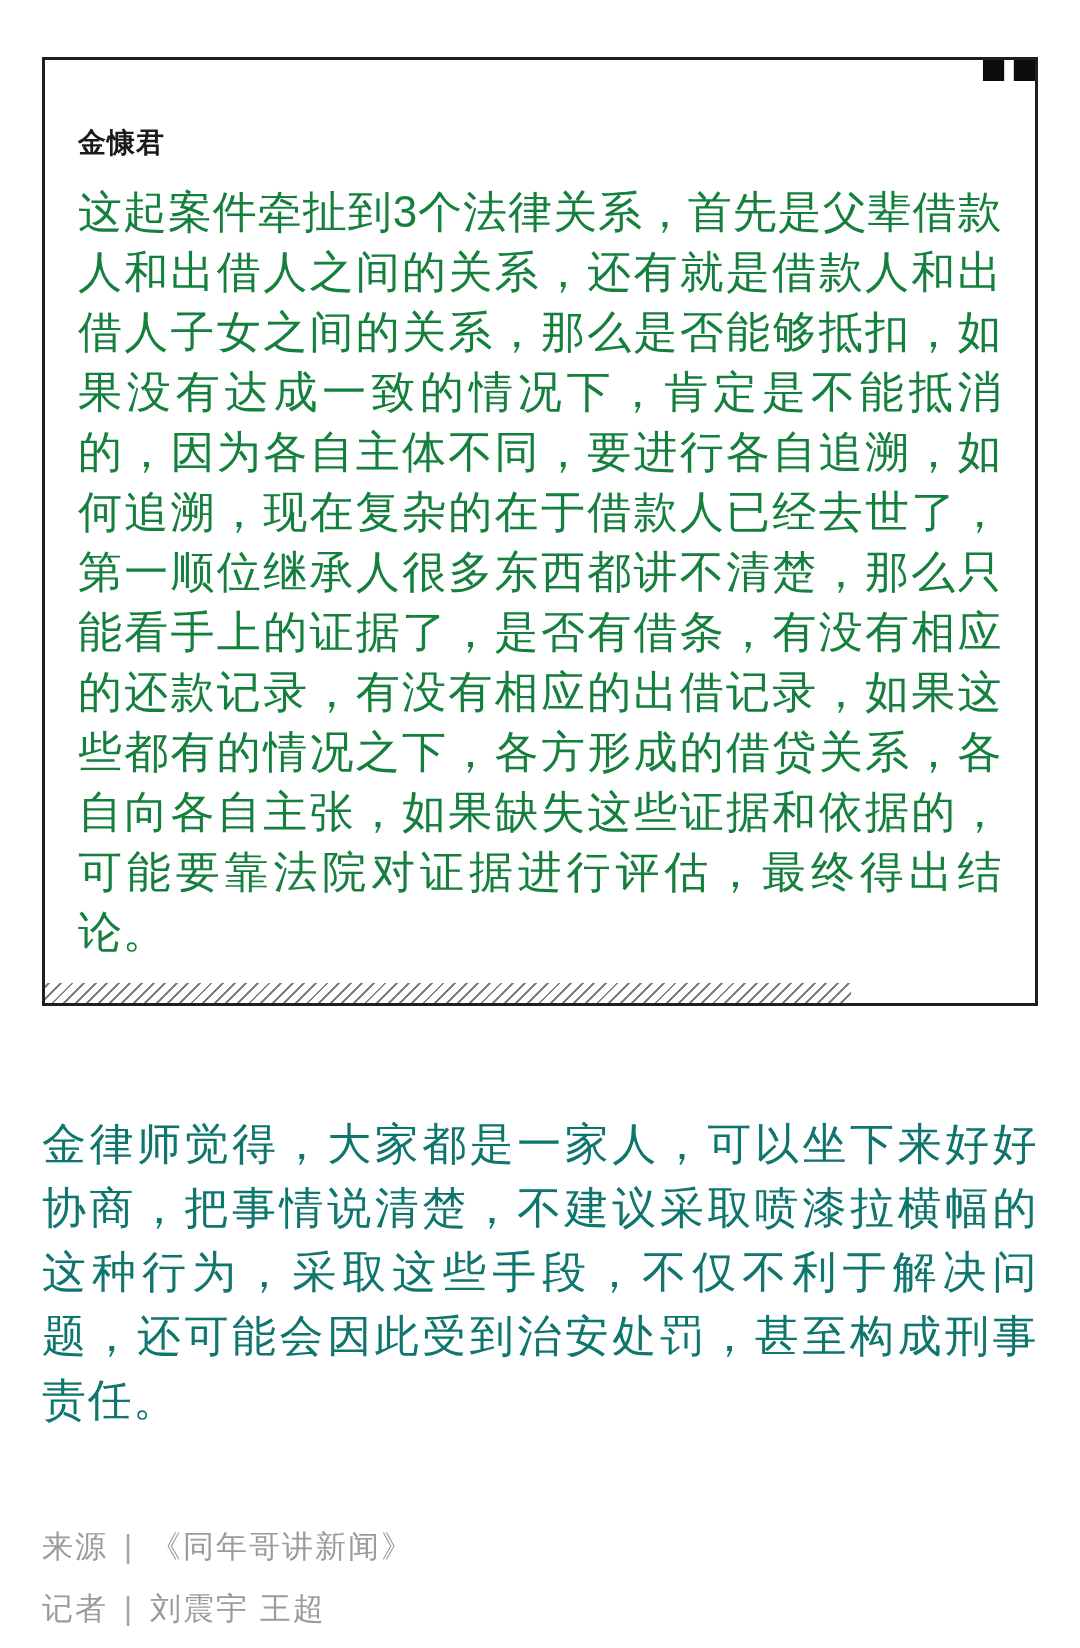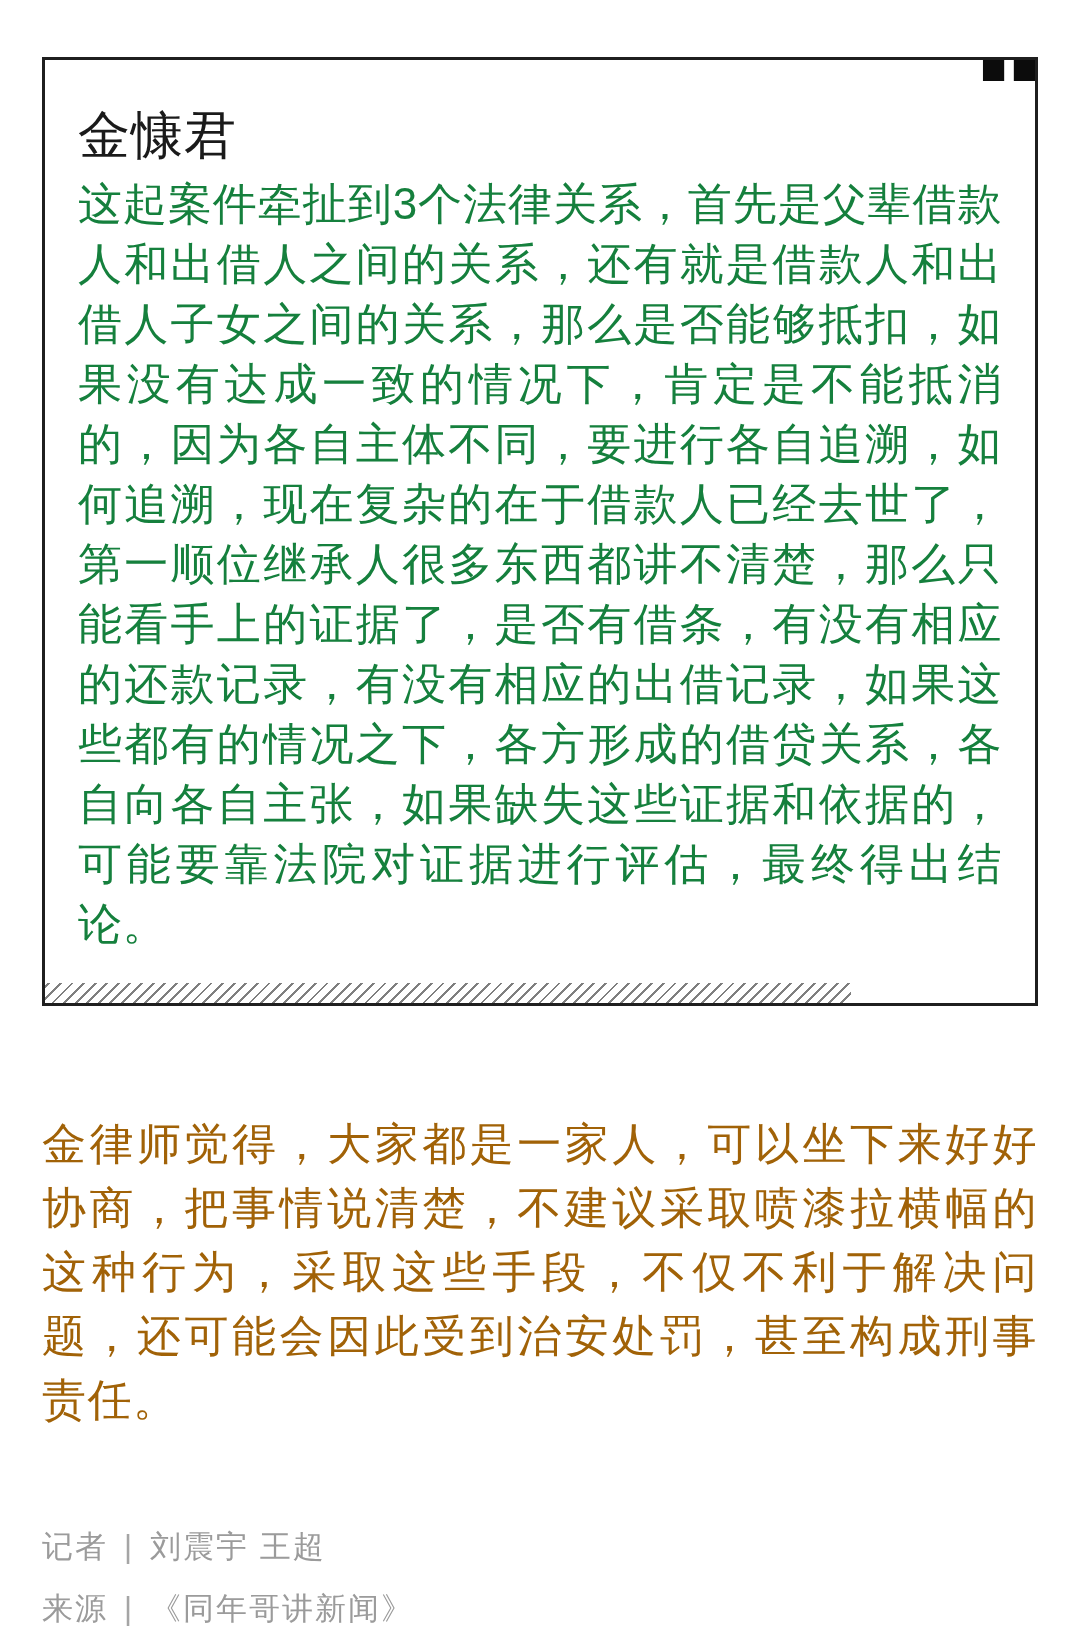--- a/index.html
+++ b/index.html
@@ -34,24 +34,24 @@
   }
   .quote-icon {
     position: absolute;
     top: -31px;
     right: -4px;
     width: 60px;
     height: 54px;
   }
   .quote-icon svg { display: block; }
   .speaker {
-    margin: 4px 0 10px 0;
-    font-size: 52px;
+    margin: 12px 0 10px 0;
+    font-size: 28px;
     line-height: 58px;
-    font-weight: normal;
+    font-weight: bold;
     letter-spacing: 1px;
   }
   .quote-text {
     margin: 0;
     font-size: 44px;
     line-height: 60px;
     letter-spacing: 0.5px;
     text-align: justify;
     text-justify: inter-character;
     color: #15803d;
@@ -77,21 +77,21 @@
     position: absolute;
     left: 42px;
     top: 1112px;
     width: 996px;
     margin: 0;
     font-size: 44px;
     line-height: 64px;
     letter-spacing: 1.5px;
     text-align: justify;
     text-justify: inter-character;
-    color: #a16207;
+    color: #0f766e;
   }
 
   
   .credits {
     position: absolute;
     left: 42px;
     top: 1528px;
     color: #9b9b9b;
     font-size: 31px;
   }
@@ -129,20 +129,20 @@
 
     <p class="quote-text">这起案件牵扯到3个法律关系，首先是父辈借款人和出借人之间的关系，还有就是借款人和出借人子女之间的关系，那么是否能够抵扣，如果没有达成一致的情况下，肯定是不能抵消的，因为各自主体不同，要进行各自追溯，如何追溯，现在复杂的在于借款人已经去世了，第一顺位继承人很多东西都讲不清楚，那么只能看手上的证据了，是否有借条，有没有相应的还款记录，有没有相应的出借记录，如果这些都有的情况之下，各方形成的借贷关系，各自向各自主张，如果缺失这些证据和依据的，可能要靠法院对证据进行评估，最终得出结论。</p>
 
     <div class="hatch"></div>
   </section>
 
   <p class="body-text">金律师觉得，大家都是一家人，可以坐下来好好协商，把事情说清楚，不建议采取喷漆拉横幅的这种行为，采取这些手段，不仅不利于解决问题，还可能会因此受到治安处罚，甚至构成刑事责任。</p>
 
   <footer class="credits">
     <div class="credit-line">
-      <span>记者</span><span class="credit-sep">|</span><span>刘震宇 王超</span>
+      <span>来源</span><span class="credit-sep">|</span><span>《同年哥讲新闻》</span>
     </div>
     <div class="credit-line">
-      <span>来源</span><span class="credit-sep">|</span><span>《同年哥讲新闻》</span>
+      <span>记者</span><span class="credit-sep">|</span><span>刘震宇 王超</span>
     </div>
   </footer>
 
 </div>
 
 </body></html>

